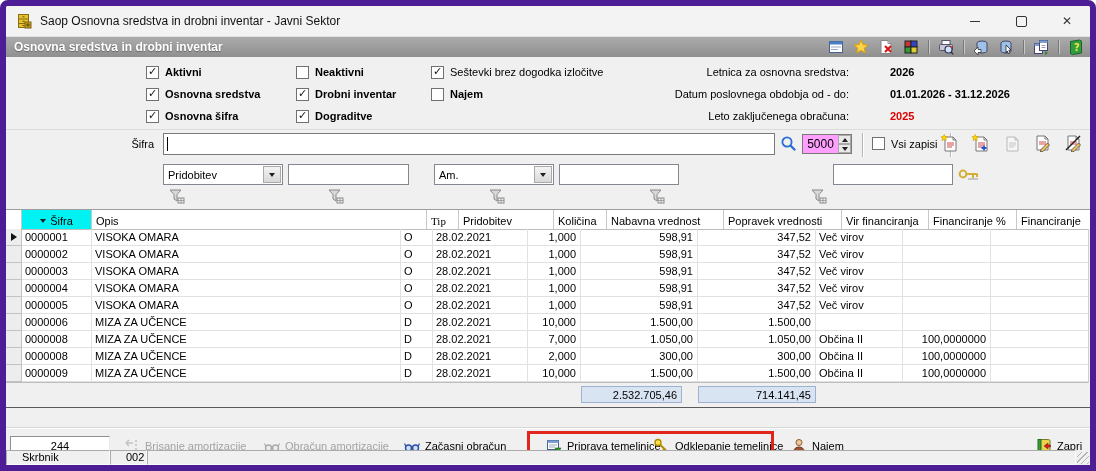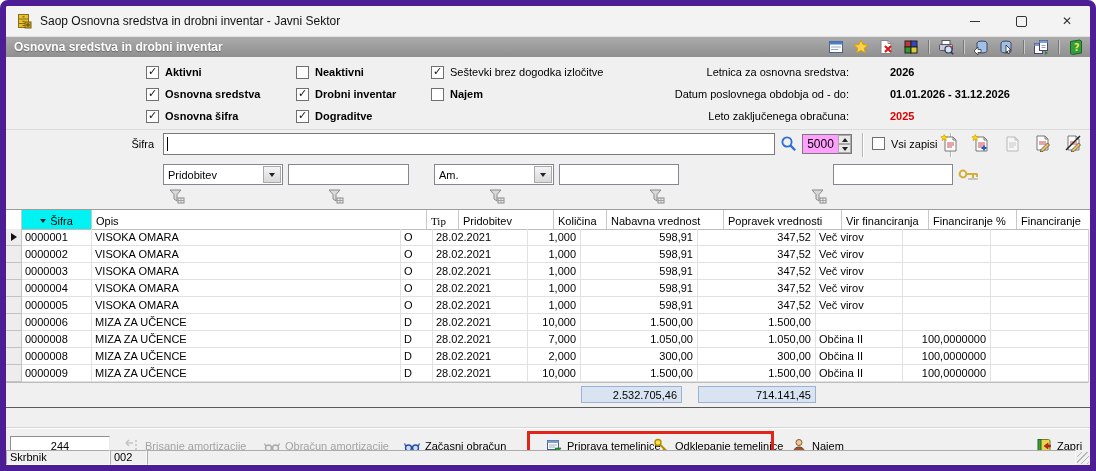--- a/index.html
+++ b/index.html
@@ -77,21 +77,21 @@
   .vthumb{position:absolute;top:2px;left:1px;width:9px;height:30px;background:#cdcdcd;border:1px solid #aaa;border-radius:2px;}
   
   .bottombar{position:absolute;top:421px;left:0;right:0;height:35px;border-top:1px solid #d6d6d6;box-shadow:inset 0 1px 0 #fff;}
   .countbox{position:absolute;left:4px;top:8px;width:100px;height:20px;background:#fff;border:1px solid;border-color:#8f8f8f #eaeaea #eaeaea #8f8f8f;box-sizing:border-box;font-size:11px;text-align:center;padding-top:3px;}
   .btn{position:absolute;top:7px;height:22px;display:flex;align-items:center;gap:5px;font-size:11px;color:#000;white-space:nowrap;cursor:default;}
   .btn.disabled{color:#a3a3a3;}
   .btn.disabled svg{opacity:.5;filter:grayscale(1);}
   .annot{position:absolute;left:521px;top:3px;width:247px;height:31px;border:3px solid #e1251b;box-sizing:border-box;pointer-events:none;}
   
   .statusbar{position:absolute;left:0;right:0;bottom:0;height:15px;background:#f0f0f0;display:flex;}
-  .spanel{box-sizing:border-box;border:1px solid;border-color:#ababab #fafafa #fafafa #ababab;font-size:11px;padding:0 3px;height:15px;line-height:13px;}
+  .spanel{box-sizing:border-box;border:1px solid;border-color:#ababab #fafafa #fafafa #ababab;font-size:11px;padding:0 15px;height:15px;line-height:13px;}
   .sp1{width:104px;}
   .sp2{width:37px;}
   .sp3{flex:1;margin-right:14px;}
   .grip{position:absolute;right:1px;bottom:1px;width:12px;height:12px;
         background:repeating-linear-gradient(135deg,transparent 0 3px,#b5b5b5 3px 4px);}
 </style>
 </head>
 <body>
 
 <div class="window">

